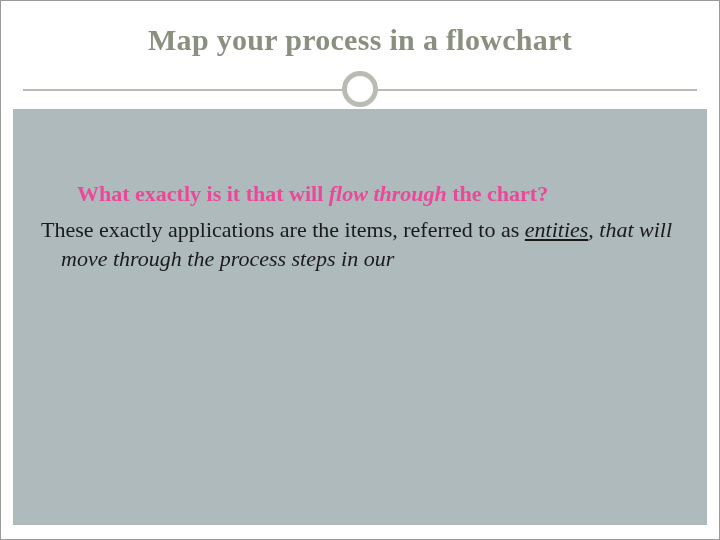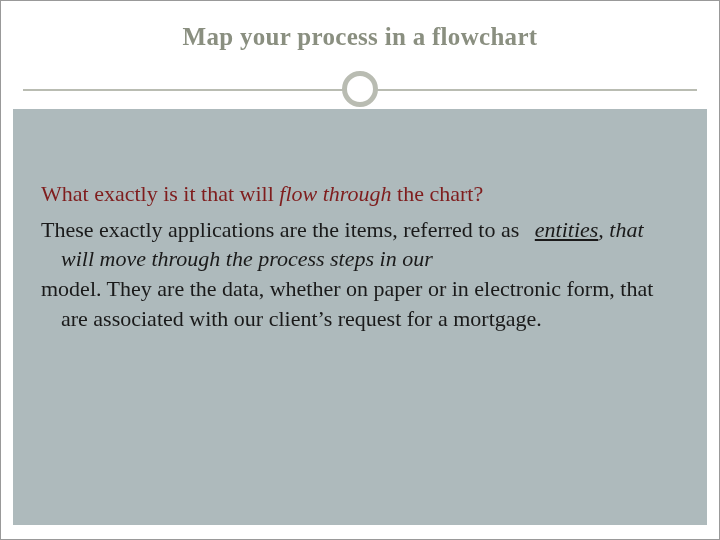--- a/index.html
+++ b/index.html
@@ -19,21 +19,21 @@
     position: absolute;
     top: 0;
     left: 0;
     right: 0;
     height: 108px;
     background: #fff;
     text-align: center;
     padding-top: 22px;
   }
   .title {
-    font-size: 25px;
+    font-size: 30px;
     font-weight: bold;
     color: #8a8f80;
     letter-spacing: 0.3px;
   }
   .divider-line {
     position: absolute;
     top: 88px;
     left: 22px;
     right: 22px;
     height: 2px;
@@ -63,38 +63,38 @@
   .content {
     position: absolute;
     top: 178px;
     left: 40px;
     right: 40px;
     color: #1a1a1a;
     font-size: 22px;
     line-height: 1.35;
   }
   .question {
-    color: #7f1d1d;
-    font-weight: normal;
+    color: #ec4899;
+    font-weight: bold;
     margin-bottom: 6px;
     padding-left: 20px;
     text-indent: -20px;
+    margin-left: 36px;
   }
   .question .italic {
     font-style: italic;
   }
   .para {
     padding-left: 20px;
     text-indent: -20px;
     margin-bottom: 0;
   }
   .entities {
     text-decoration: underline;
     font-style: italic;
-    margin-left: 10px;
   }
   .trail-italic {
     font-style: italic;
   }
 </style>
 </head>
 <body>
 
 <div class="slide">
   <div class="title-area">
@@ -103,15 +103,14 @@
   <div class="divider-line"></div>
   <div class="circle"></div>
   <div class="body-bg"></div>
   <div class="content">
     <p class="question">
       <span>What exactly is it that will </span><span class="italic">flow through</span><span> the chart?</span>
     </p>
     <p class="para">
       <span>These exactly applications are the items, referred to as </span><span class="entities">entities</span><span class="trail-italic">, that will move through the process steps in our</span>
     </p>
-    <p class="para">model. They are the data, whether on paper or in electronic form, that are associated with our client’s request for a mortgage.</p>
   </div>
 </div>
 
 </body></html>

